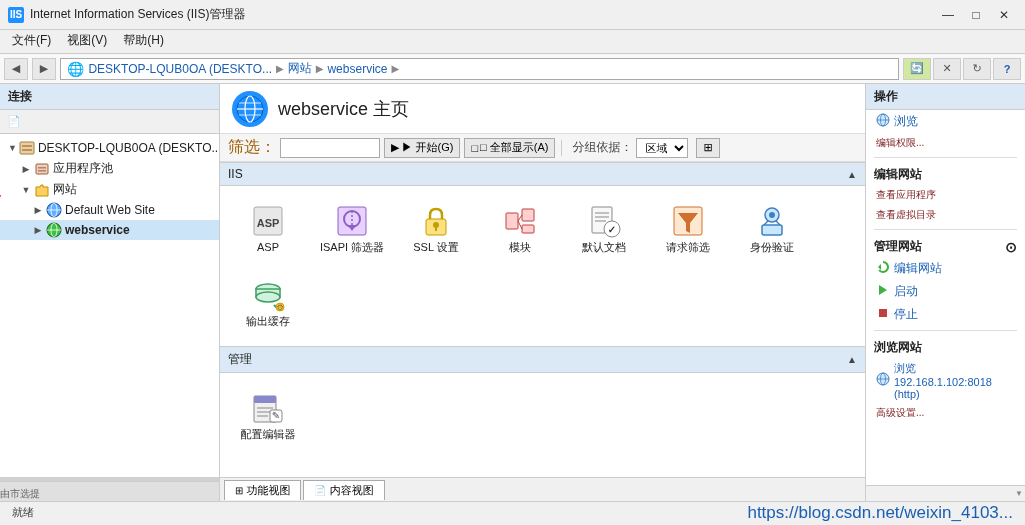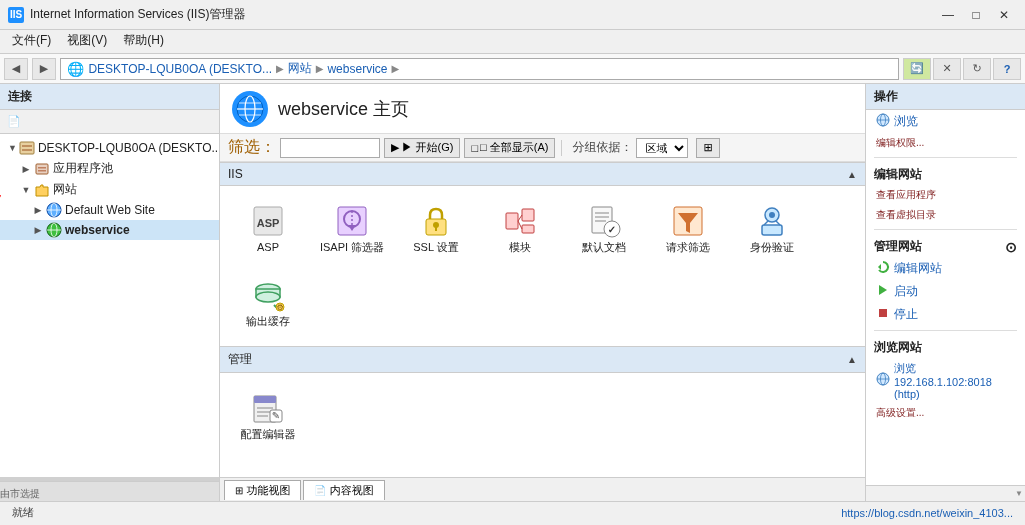--- a/index.html
+++ b/index.html
@@ -422,21 +422,21 @@
       border-top: 1px solid #ccc;
       display: flex;
       align-items: center;
       justify-content: space-between;
       padding: 0 12px;
       font-size: 11px;
       color: #444;
     }
     .status-right {
       color: #1a5fb4;
-      font-size: 11px;
+      font-size: 17px;
     }
   </style>
 </head>
 <body>
 
 <div class="title-bar">
   <div class="title-bar-left">
     <div class="title-bar-icon">IIS</div>
     <span class="title-bar-title">Internet Information Services (IIS)管理器</span>
   </div>

